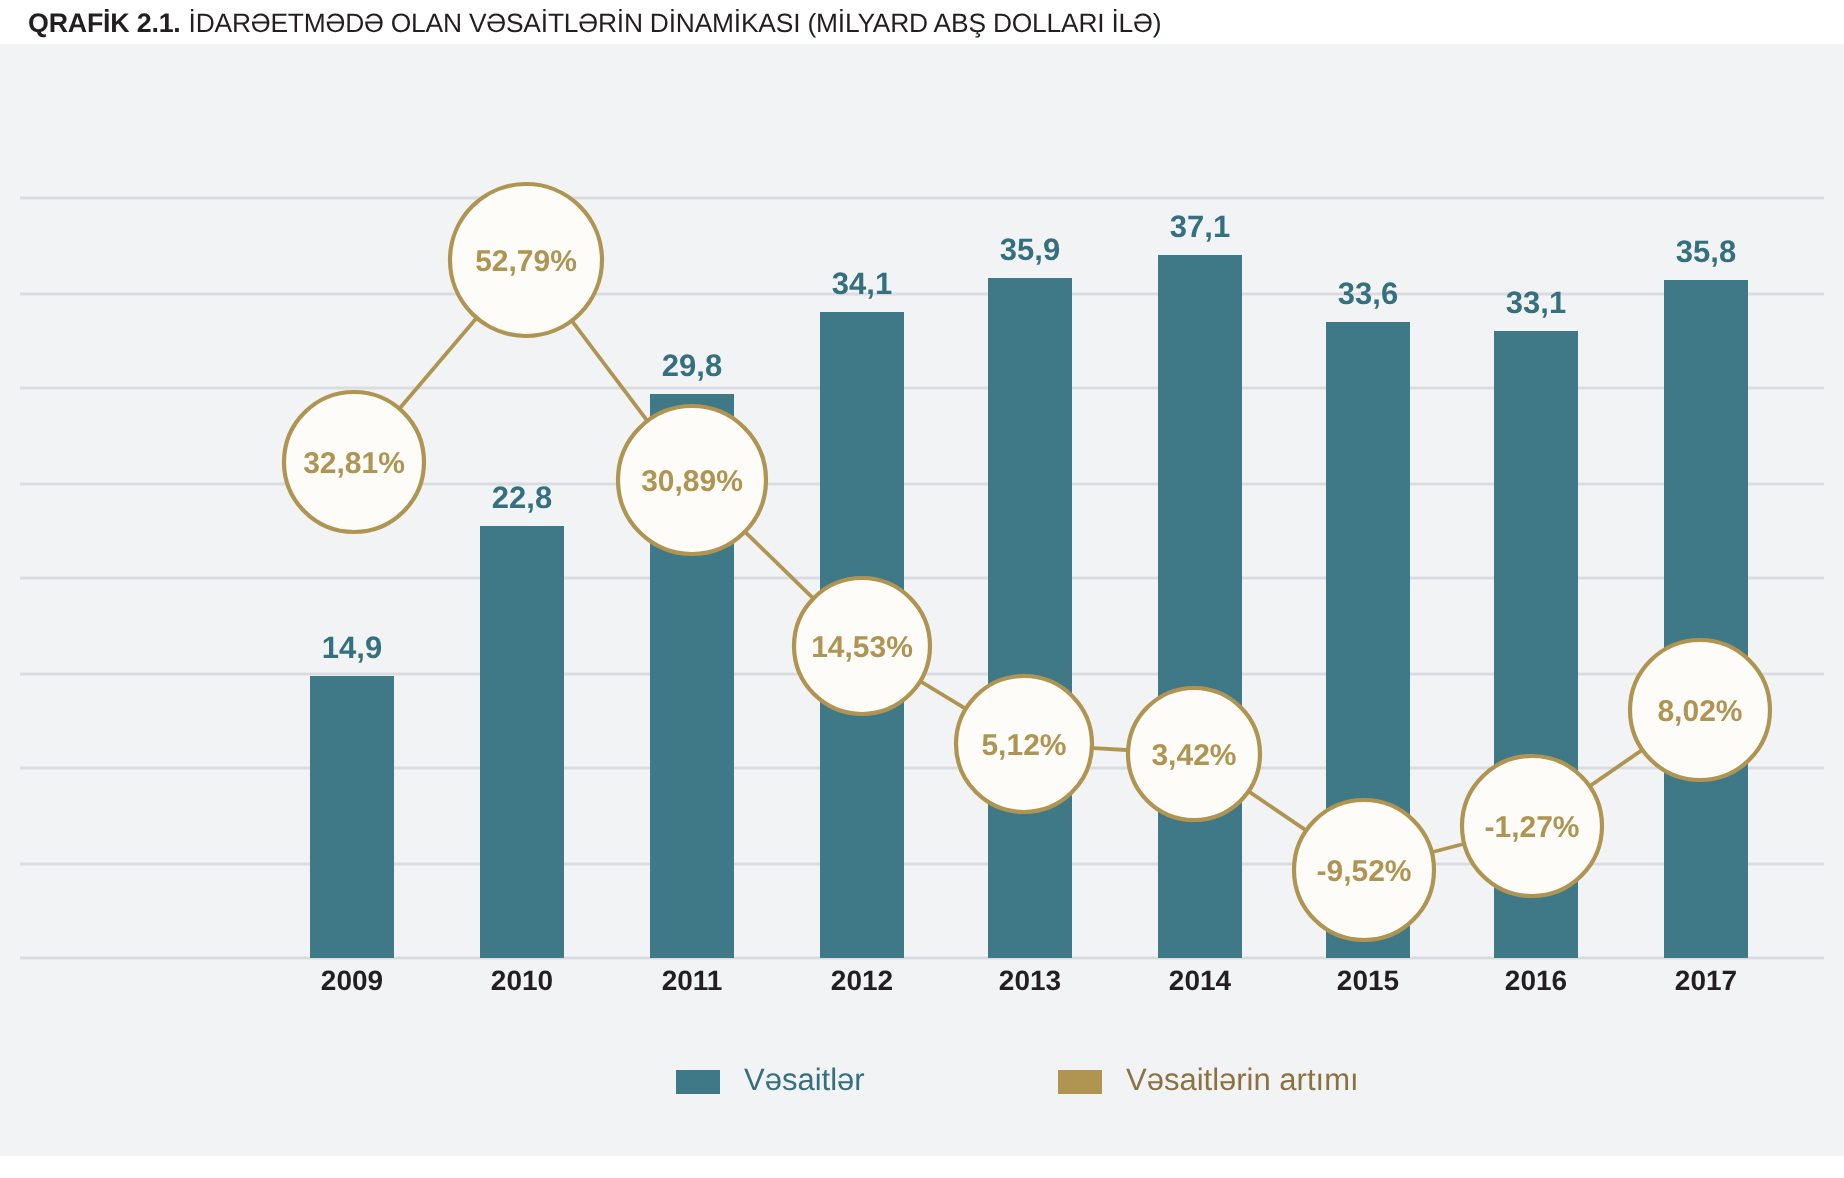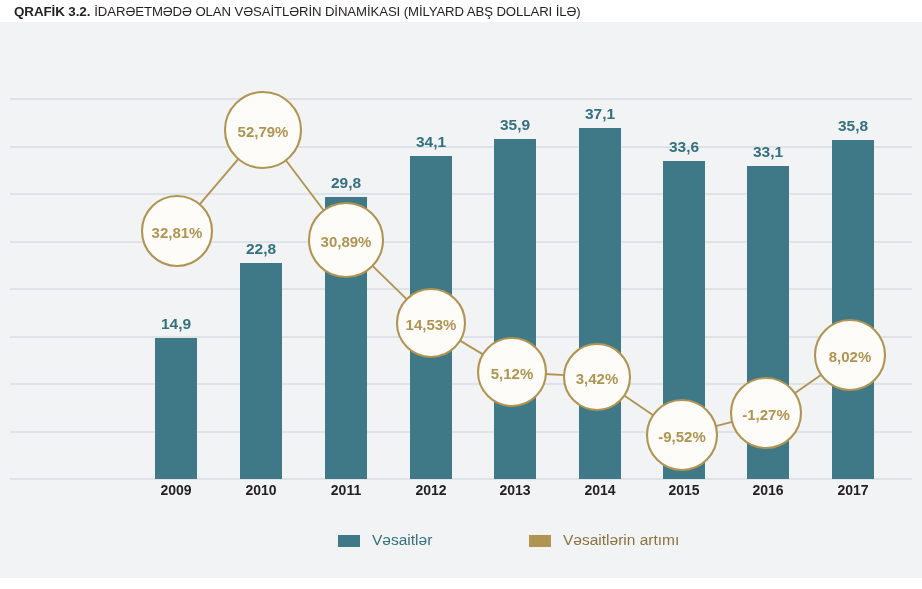--- a/index.html
+++ b/index.html
@@ -105,21 +105,21 @@
     font-size: 15.5px;
     text-anchor: start;
   }
 </style>
 </head>
 <body>
 
 <div id="page">
 
   <div id="title-bar">
-    <span class="title-text"><span class="title-strong">QRAFİK 3.2.</span><span>İDARƏETMƏDƏ OLAN VƏSAİTLƏRİN DİNAMİKASI (MİLYARD ABŞ DOLLARI İLƏ)</span></span>
+    <span class="title-text"><span class="title-strong">QRAFİK 2.1.</span><span>İDARƏETMƏDƏ OLAN VƏSAİTLƏRİN DİNAMİKASI (MİLYARD ABŞ DOLLARI İLƏ)</span></span>
   </div>
 
   <div id="plot">
     <svg class="chart" width="922" height="556" viewBox="0 0 922 556">
       <g id="gridlines">
           <line x1="10" x2="912" y1="77" y2="77" class="gridline" stroke="#d9dde1"></line>
           <line x1="10" x2="912" y1="125" y2="125" class="gridline" stroke="#d9dde1"></line>
           <line x1="10" x2="912" y1="172" y2="172" class="gridline" stroke="#d9dde1"></line>
           <line x1="10" x2="912" y1="220" y2="220" class="gridline" stroke="#d9dde1"></line>
           <line x1="10" x2="912" y1="267" y2="267" class="gridline" stroke="#d9dde1"></line>

